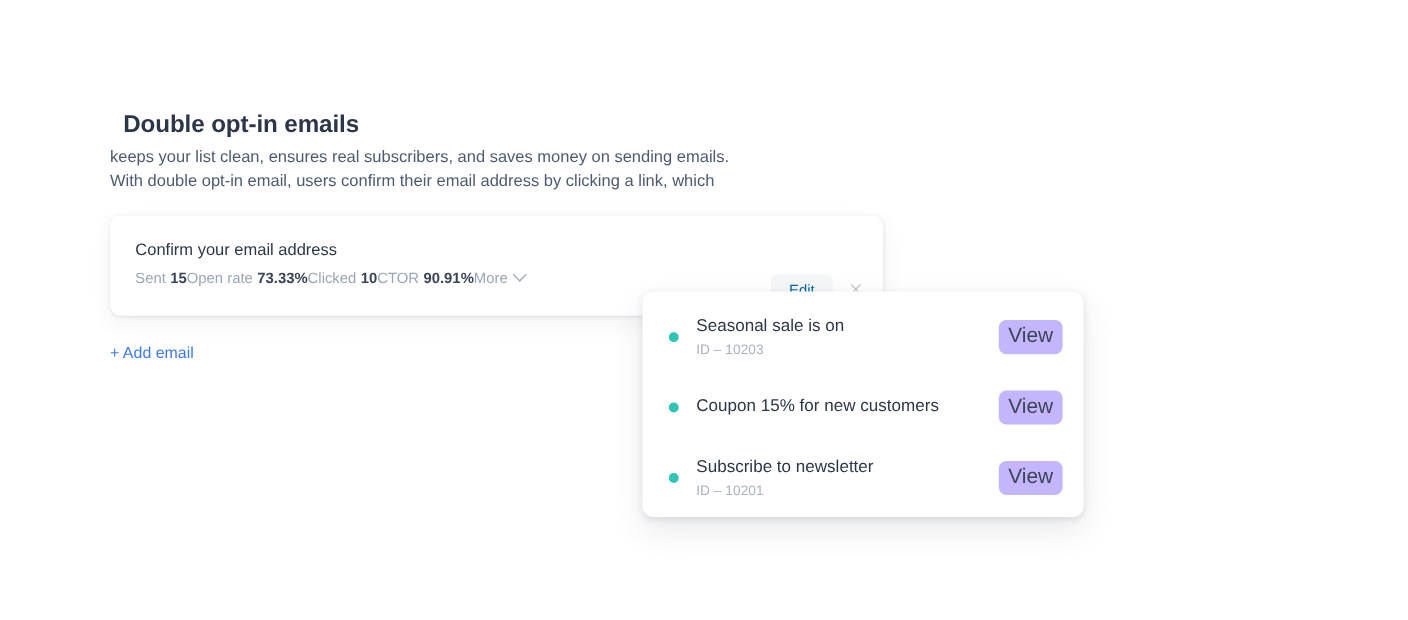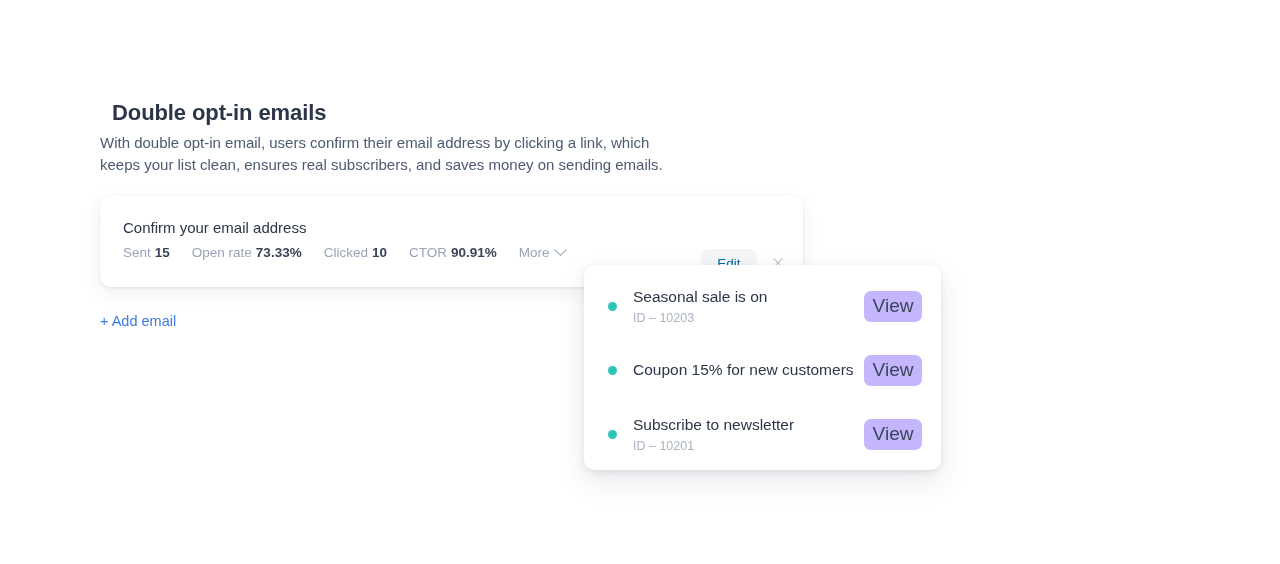--- a/index.html
+++ b/index.html
@@ -73,21 +73,20 @@
     color: #2c3648;
     white-space: nowrap;
   }
 
   .stats-row {
     position: absolute;
     left: 23px;
     top: 49px;
     display: flex;
     align-items: center;
-    gap: 22px;
     white-space: nowrap;
   }
   .stat {
     font-size: 13.5px;
     color: #9aa4b6;
     white-space: nowrap;
   }
   .stat .stat-value {
     color: #3a4559;
     font-weight: 700;
@@ -187,21 +186,21 @@
     text-decoration: none;
     cursor: pointer;
     white-space: nowrap;
   }
 
   
   .widgets-panel {
     position: absolute;
     left: 484px;
     top: 265px;
-    width: 357px;
+    width: 401px;
     height: 205px;
     background: #ffffff;
     border-radius: 10px;
     box-shadow: 0 2px 6px rgba(40, 50, 70, 0.10),
                 0 12px 28px rgba(40, 50, 70, 0.10);
     padding: 0;
     box-sizing: border-box;
   }
 
   .widget-item {
@@ -255,22 +254,22 @@
   }
 </style>
 </head>
 <body>
 
 <div class="page">
 
   <h1 class="page-title">Double opt-in emails</h1>
 
   <p class="page-desc">
+    <span class="line">keeps your list clean, ensures real subscribers, and saves money on sending emails.</span>
     <span class="line">With double opt-in email, users confirm their email address by clicking a link, which</span>
-    <span class="line">keeps your list clean, ensures real subscribers, and saves money on sending emails.</span>
   </p>
 
   <div class="email-card">
 
     <div class="card-title">Confirm your email address</div>
 
     <div class="stats-row">
       <span class="stat">
         <span>Sent</span><span class="stat-value">15</span>
       </span>

